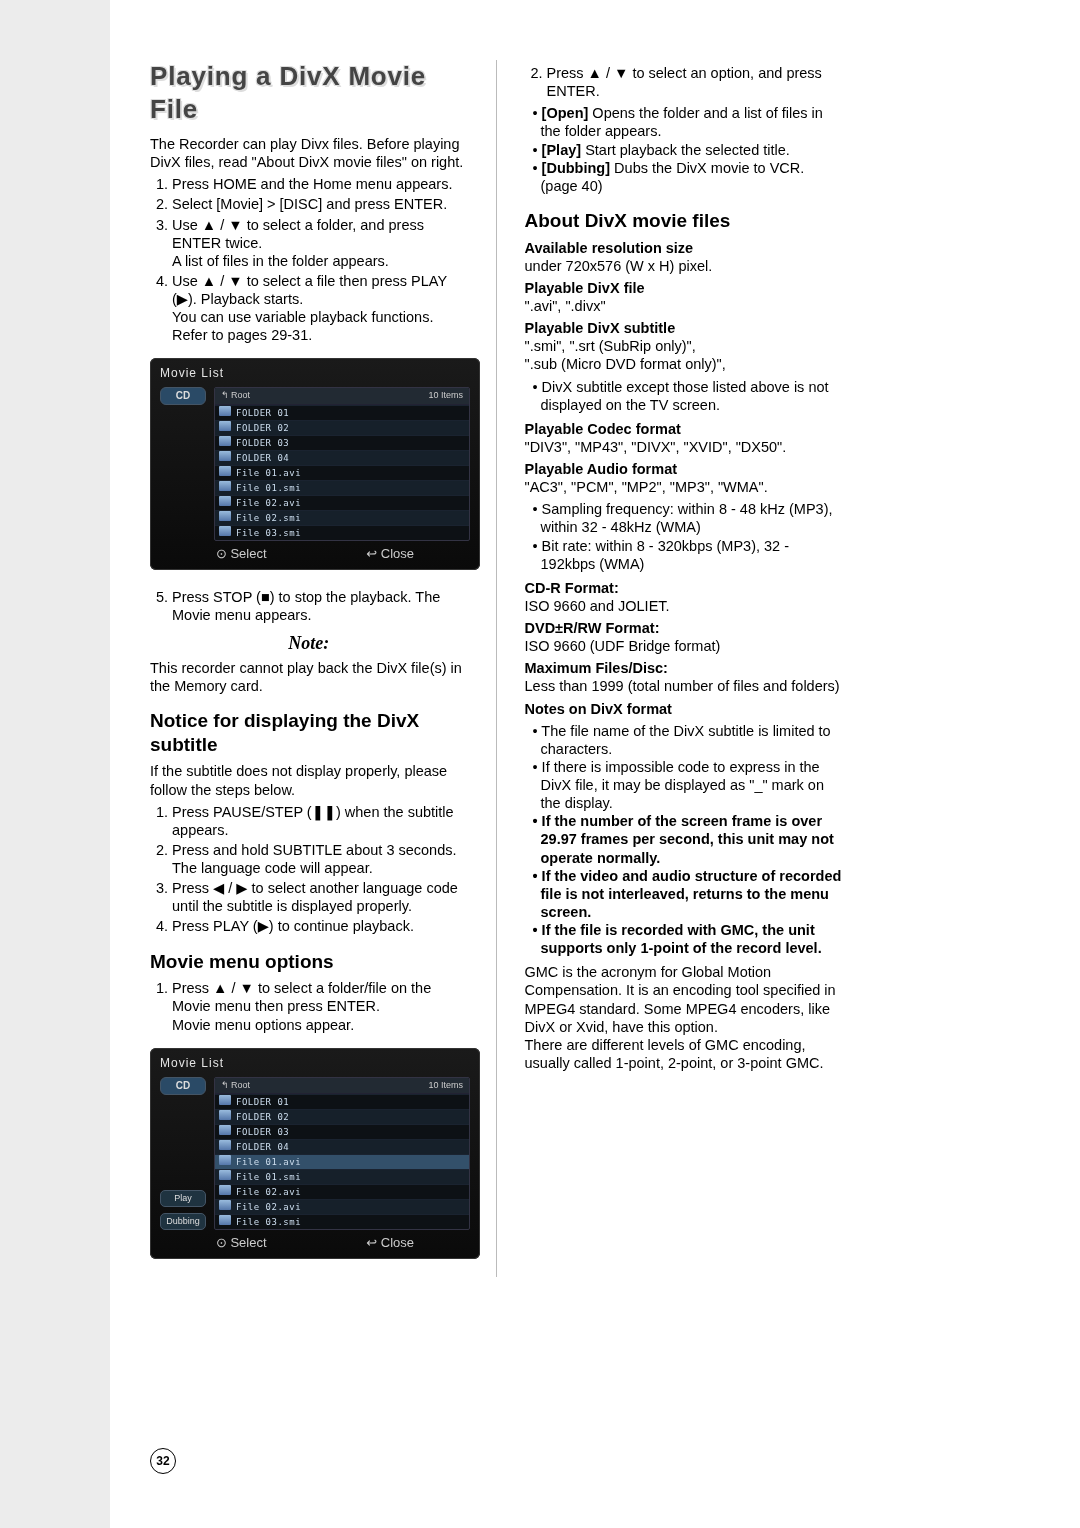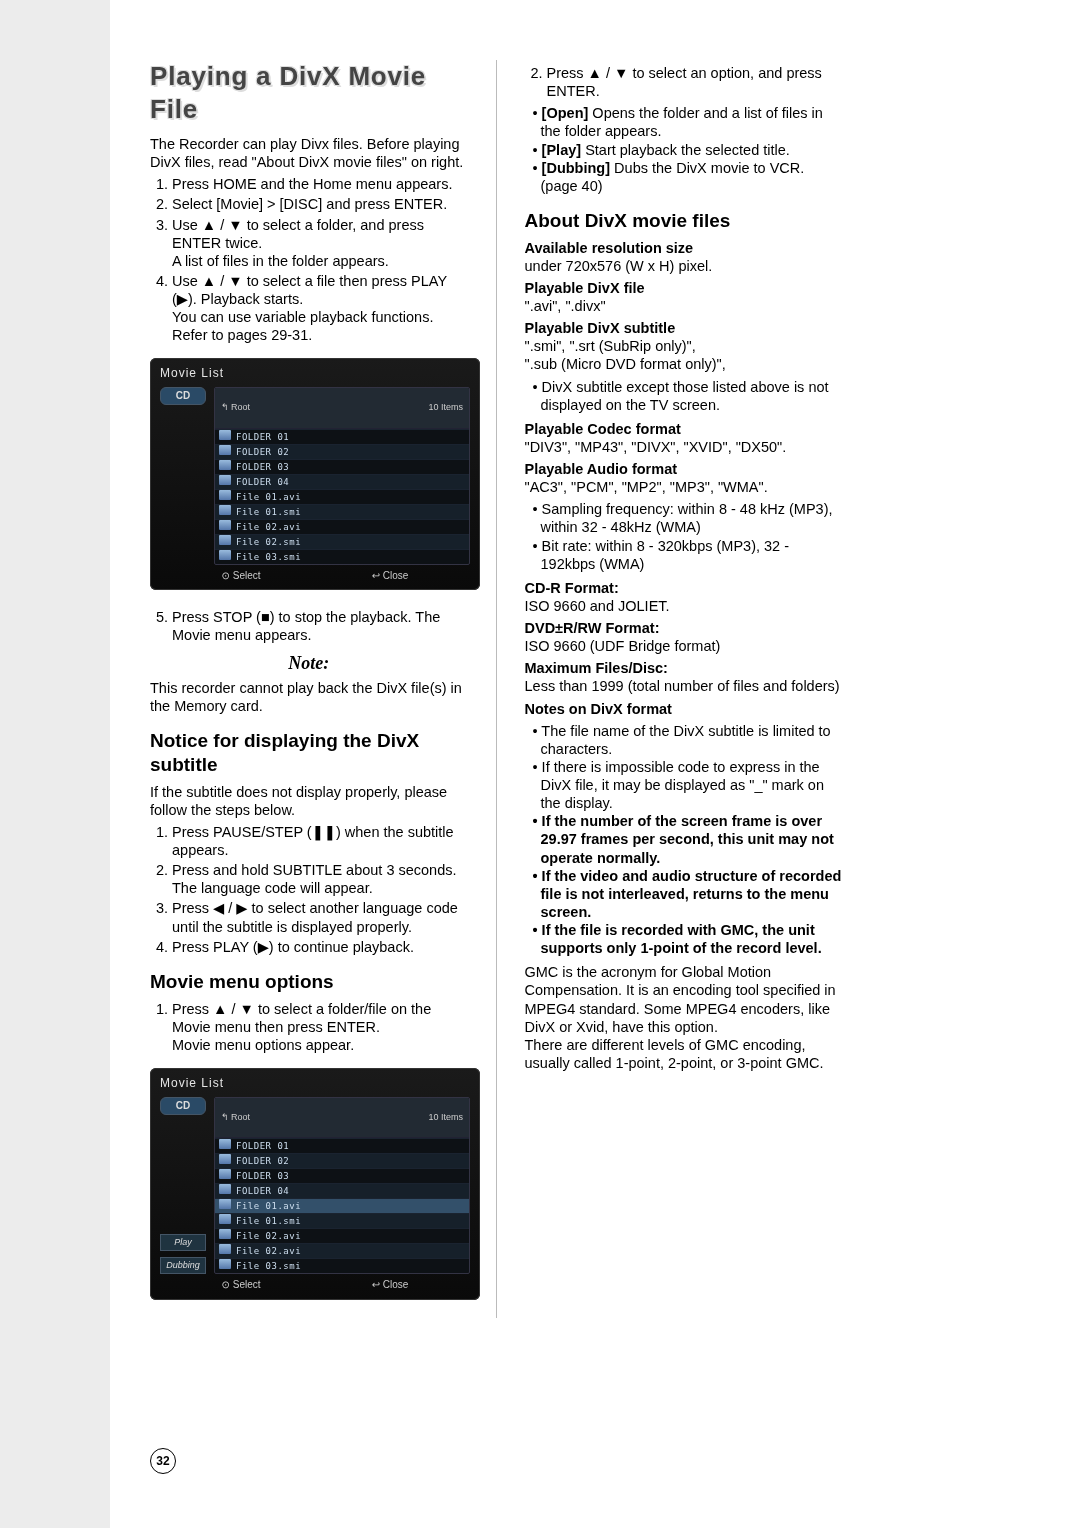--- a/index.html
+++ b/index.html
@@ -97,36 +97,35 @@
     text-align: center;
     font-weight: bold;
     font-size: 10px;
     border: 1px solid #456;
   }
   .mp-option {
     height: 15px;
     line-height: 15px;
     font-size: 9px;
     background: #1f3340;
-    border-radius: 0;
+    border-radius: 5px;
     text-align: center;
     border: 1px solid #456;
-    font-style: italic;
   }
   .mp-list {
     flex: 1 1 auto;
     border: 1px solid #334;
     background: #0d1115;
     border-radius: 2px;
     overflow: hidden;
   }
   .mp-head {
     display: flex;
     justify-content: space-between;
-    padding: 14px 6px;
+    padding: 2px 6px;
     background: #222a33;
     border-bottom: 1px solid #223;
     font-size: 9px;
     color: #ccc;
   }
   .mp-row {
     display:flex;
     align-items:flex-start;
     gap:5px;
     height: 14px;
@@ -141,21 +140,21 @@
   .mp-row.alt { background:#16202a; }
   .mp-ico {
     width:12px; height:10px; display:inline-block;
     background: linear-gradient(#9bd, #57a);
     border-radius:1px;
   }
   .mp-foot {
     display: flex;
     justify-content: space-around;
     padding: 5px 6px 0 6px;
-    font-size: 10px;
+    font-size: 13px;
     color: #ccc;
   }
   .page-num {
     position: absolute;
     left: 150px;
     bottom: 54px;
     width: 24px; height: 24px;
     border: 1.6px solid #000;
     border-radius: 50%;
     display: flex;

